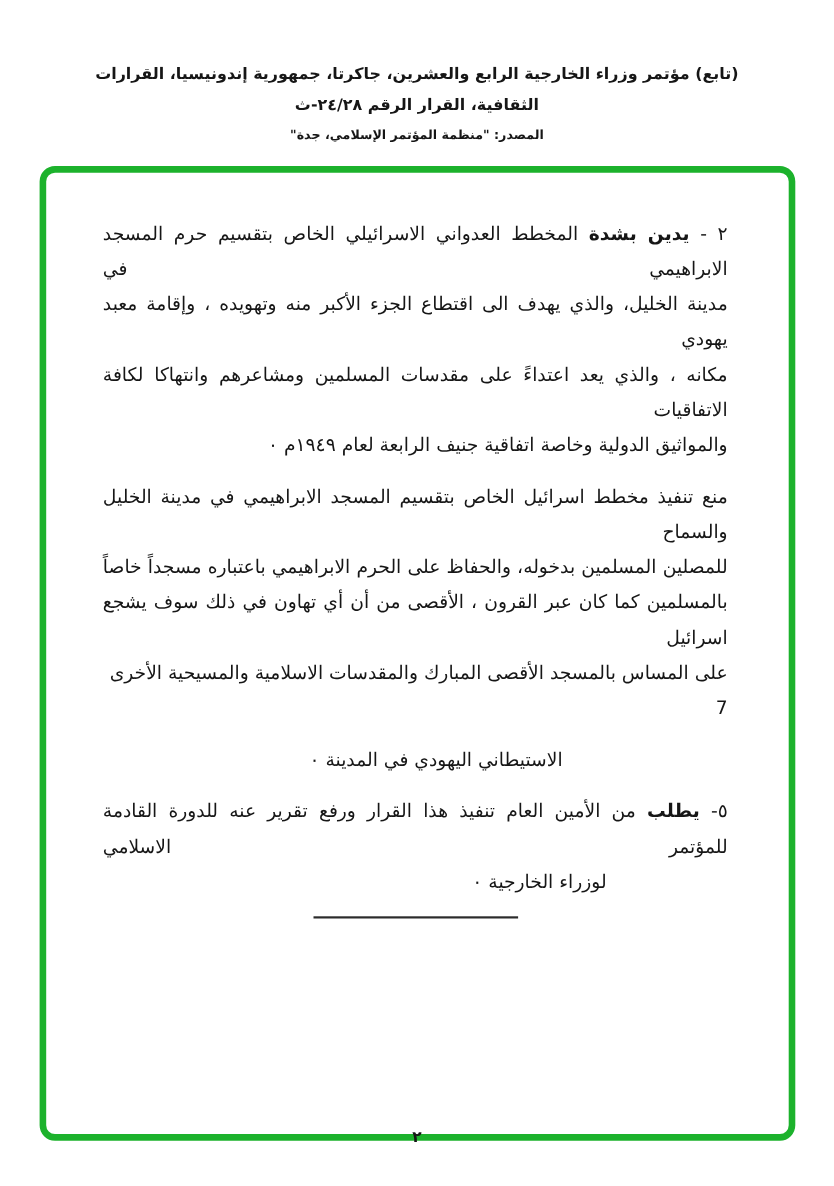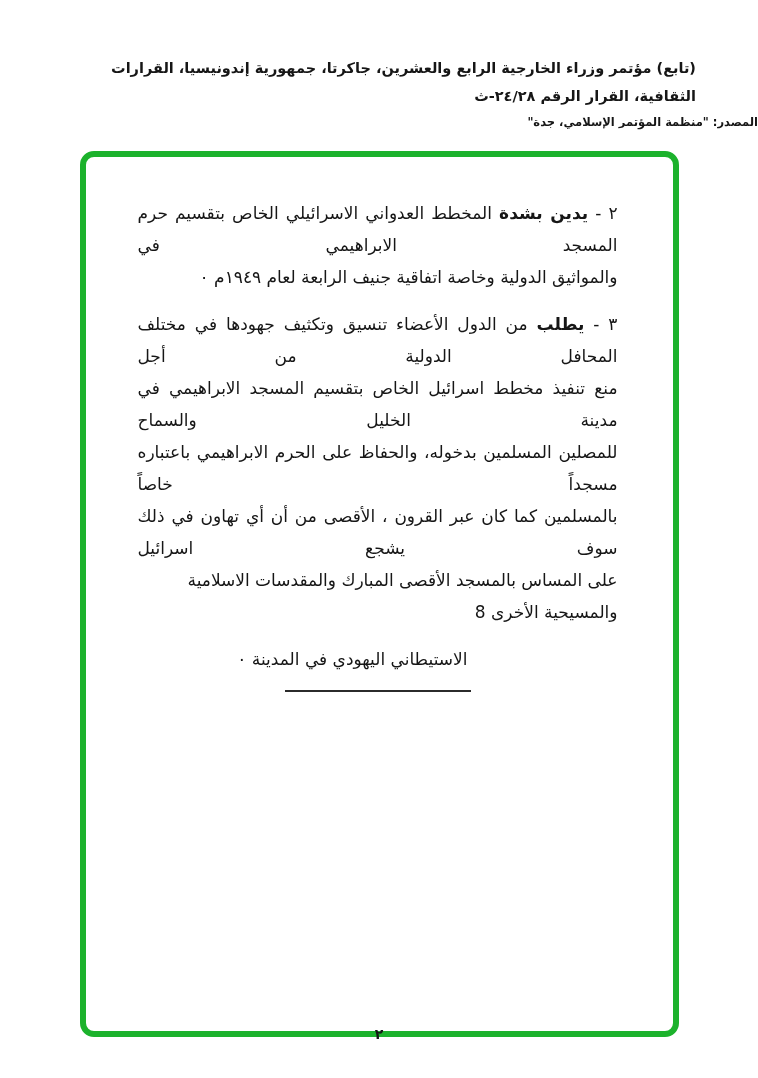--- a/index.html
+++ b/index.html
@@ -10,34 +10,34 @@
     font-family: "DejaVu Sans", sans-serif;
     direction: rtl;
     color: #161616;
   }
   .page {
     position: relative;
     width: 758px; height: 1078px;
     overflow: hidden;
     background: #ffffff;
   }
-  .header { padding-top: 54px; text-align: right; }
+  .header { padding-top: 54px; text-align: center; }
   .header-title {
     font-weight: bold;
     font-size: 14.5px;
     line-height: 28px;
     padding: 0 62px;
   }
   .header-source {
     font-weight: bold;
     font-size: 11.5px;
     margin-top: 5px;
   }
   .green-box {
-    width: 599px; height: 886px;
+    width: 687px; height: 886px;
     margin: 22px auto 0 auto;
     border: 6px solid #1cb22c;
     border-radius: 14px;
     padding: 40px 55px 16px 52px;
   }
   .para {
     font-size: 17px;
     line-height: 32px;
     margin-bottom: 15px;
   }
@@ -76,35 +76,41 @@
   </div>
 
   <div class="green-box">
     <div class="paragraphs" id="paras">
         <div class="para">
     <div class="first-line">
       <span class="marker">٢ -</span>
       <b class="lead">يدين بشدة</b>
       <span class="rest">المخطط العدواني الاسرائيلي الخاص بتقسيم حرم المسجد الابراهيمي في</span>
     </div>
+    <div class="middle-lines">مدينة الخليل، والذي يهدف الى اقتطاع الجزء الأكبر منه وتهويده ، وإقامة معبد يهودي
+مكانه ، والذي يعد اعتداءً على مقدسات المسلمين ومشاعرهم وانتهاكا لكافة الاتفاقيات</div>
     <div class="last-line">والمواثيق الدولية وخاصة اتفاقية جنيف الرابعة لعام ١٩٤٩م ٠</div>
   </div>
         <div class="para">
-    <div class="first-line">
-      <span class="marker">٣ -</span>
-      <b class="lead">يطلب</b>
-      <span class="rest">من الدول الأعضاء تنسيق وتكثيف جهودها في مختلف المحافل الدولية من أجل</span>
-    </div>
     <div class="middle-lines">منع تنفيذ مخطط اسرائيل الخاص بتقسيم المسجد الابراهيمي في مدينة الخليل والسماح
 للمصلين المسلمين بدخوله، والحفاظ على الحرم الابراهيمي باعتباره مسجداً خاصاً
 بالمسلمين كما كان عبر القرون ، الأقصى من أن أي تهاون في ذلك سوف يشجع اسرائيل</div>
-    <div class="last-line">على المساس بالمسجد الأقصى المبارك والمقدسات الاسلامية والمسيحية الأخرى 8</div>
+    <div class="last-line">على المساس بالمسجد الأقصى المبارك والمقدسات الاسلامية والمسيحية الأخرى 7</div>
   </div>
         <div class="para">
     <div class="last-line">الاستيطاني اليهودي في المدينة ٠</div>
+  </div>
+        <div class="para">
+    <div class="first-line">
+      <span class="marker">٥-</span>
+      <b class="lead">يطلب</b>
+      <span class="rest">من الأمين العام تنفيذ هذا القرار ورفع تقرير عنه للدورة القادمة للمؤتمر الاسلامي</span>
+    </div>
+
+    <div class="last-line">لوزراء الخارجية ٠</div>
   </div>
       </div>
     <div class="divider"></div>
   </div>
 
   <div class="footer">
     <div class="page-number">٢</div>
   </div>
 
 </div>

